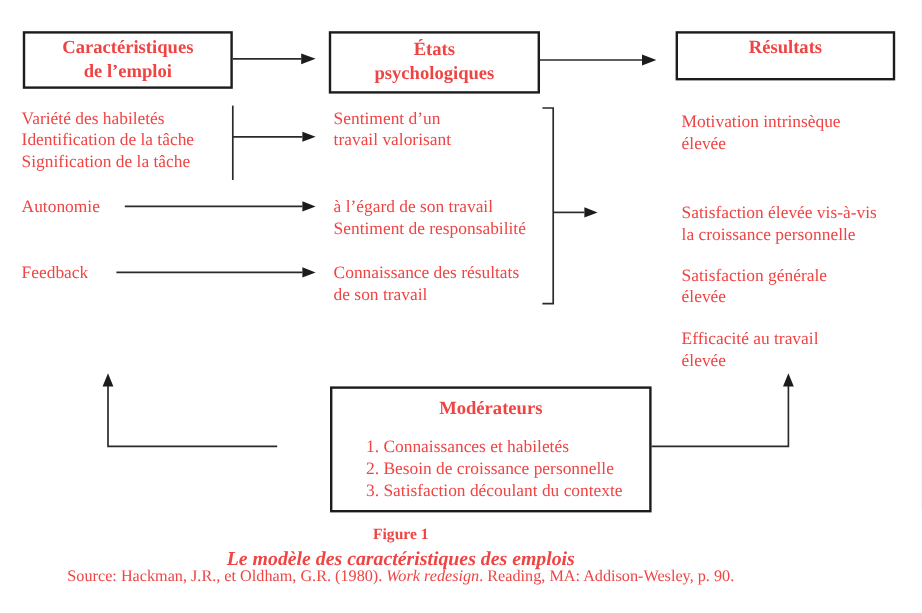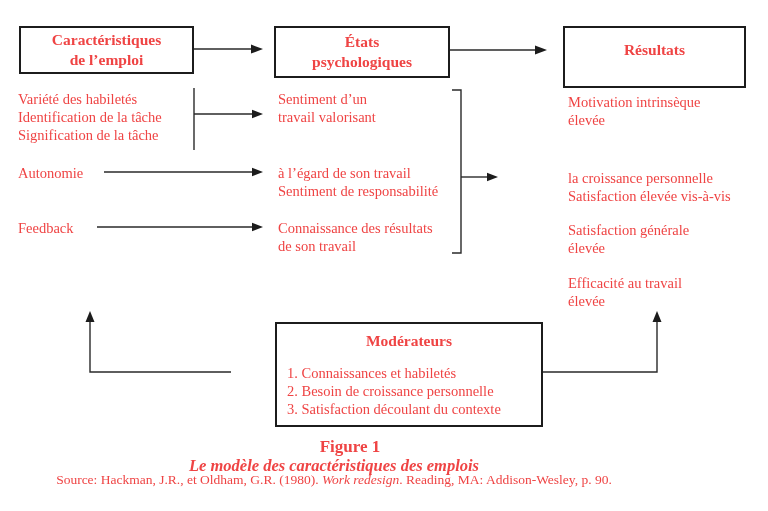--- a/index.html
+++ b/index.html
@@ -40,30 +40,30 @@
     background:#fff;
     margin-left:44px;
   }
   .modtitle{
     margin-top:8px;
     text-align:center;
     font-weight:bold;font-size:15.5px;
   }
   .modlist{
     margin-top:14px;
-    padding-left:10px;
+    padding-left:28px;
     font-size:14.5px;line-height:18px;
   }
   .caption-wrap{
     position:absolute;left:0;top:0;width:668px;height:511px;
     pointer-events:none;
   }
   .figlabel{
     position:absolute;left:0;top:437px;width:668px;
-    text-align:center;font-weight:bold;font-size:17px;padding-left:16px;
+    text-align:center;font-weight:bold;font-size:13px;
   }
   .figtitle{
     position:absolute;left:0;top:456px;width:668px;
     text-align:center;font-weight:bold;font-style:italic;font-size:16.5px;
   }
   .sourceline{
     position:absolute;left:0;top:472px;width:668px;
     text-align:center;font-size:13.5px;
   }
   svg line, svg path{stroke:#2a2a2a;stroke-width:1.4;fill:none;}
@@ -116,21 +116,21 @@
   </svg>
 
   <div class="hbox" style="left:19px;top:26px;width:175px;height:48px;">
     <span class="bline">Caractéristiques</span>
     <span class="bline">de l’emploi</span>
   </div>
   <div class="hbox" style="left:274px;top:26px;width:176px;height:52px;">
     <span class="bline">États</span>
     <span class="bline">psychologiques</span>
   </div>
-  <div class="hbox" style="left:563px;top:26px;width:183px;height:62px;padding-bottom:14px;">
+  <div class="hbox" style="left:563px;top:26px;width:183px;height:41px;padding-bottom:14px;">
     <span class="bline">Résultats</span>
   </div>
 
   <div class="titem" style="left:18px;top:90px;">
     <div>Variété des habiletés</div>
     <div>Identification de la tâche</div>
     <div>Signification de la tâche</div>
   </div>
   <div class="titem" style="left:18px;top:164px;">Autonomie</div>
   <div class="titem" style="left:18px;top:219px;">Feedback</div>
@@ -146,22 +146,22 @@
   <div class="titem" style="left:278px;top:219px;">
     <div>Connaissance des résultats</div>
     <div>de son travail</div>
   </div>
 
   <div class="titem" style="left:568px;top:93px;">
     <div>Motivation intrinsèque</div>
     <div>élevée</div>
   </div>
   <div class="titem" style="left:568px;top:169px;">
+    <div>Satisfaction élevée vis-à-vis</div>
     <div>la croissance personnelle</div>
-    <div>Satisfaction élevée vis-à-vis</div>
   </div>
   <div class="titem" style="left:568px;top:221px;">
     <div>Satisfaction générale</div>
     <div>élevée</div>
   </div>
   <div class="titem" style="left:568px;top:274px;">
     <div>Efficacité au travail</div>
     <div>élevée</div>
   </div>
 

